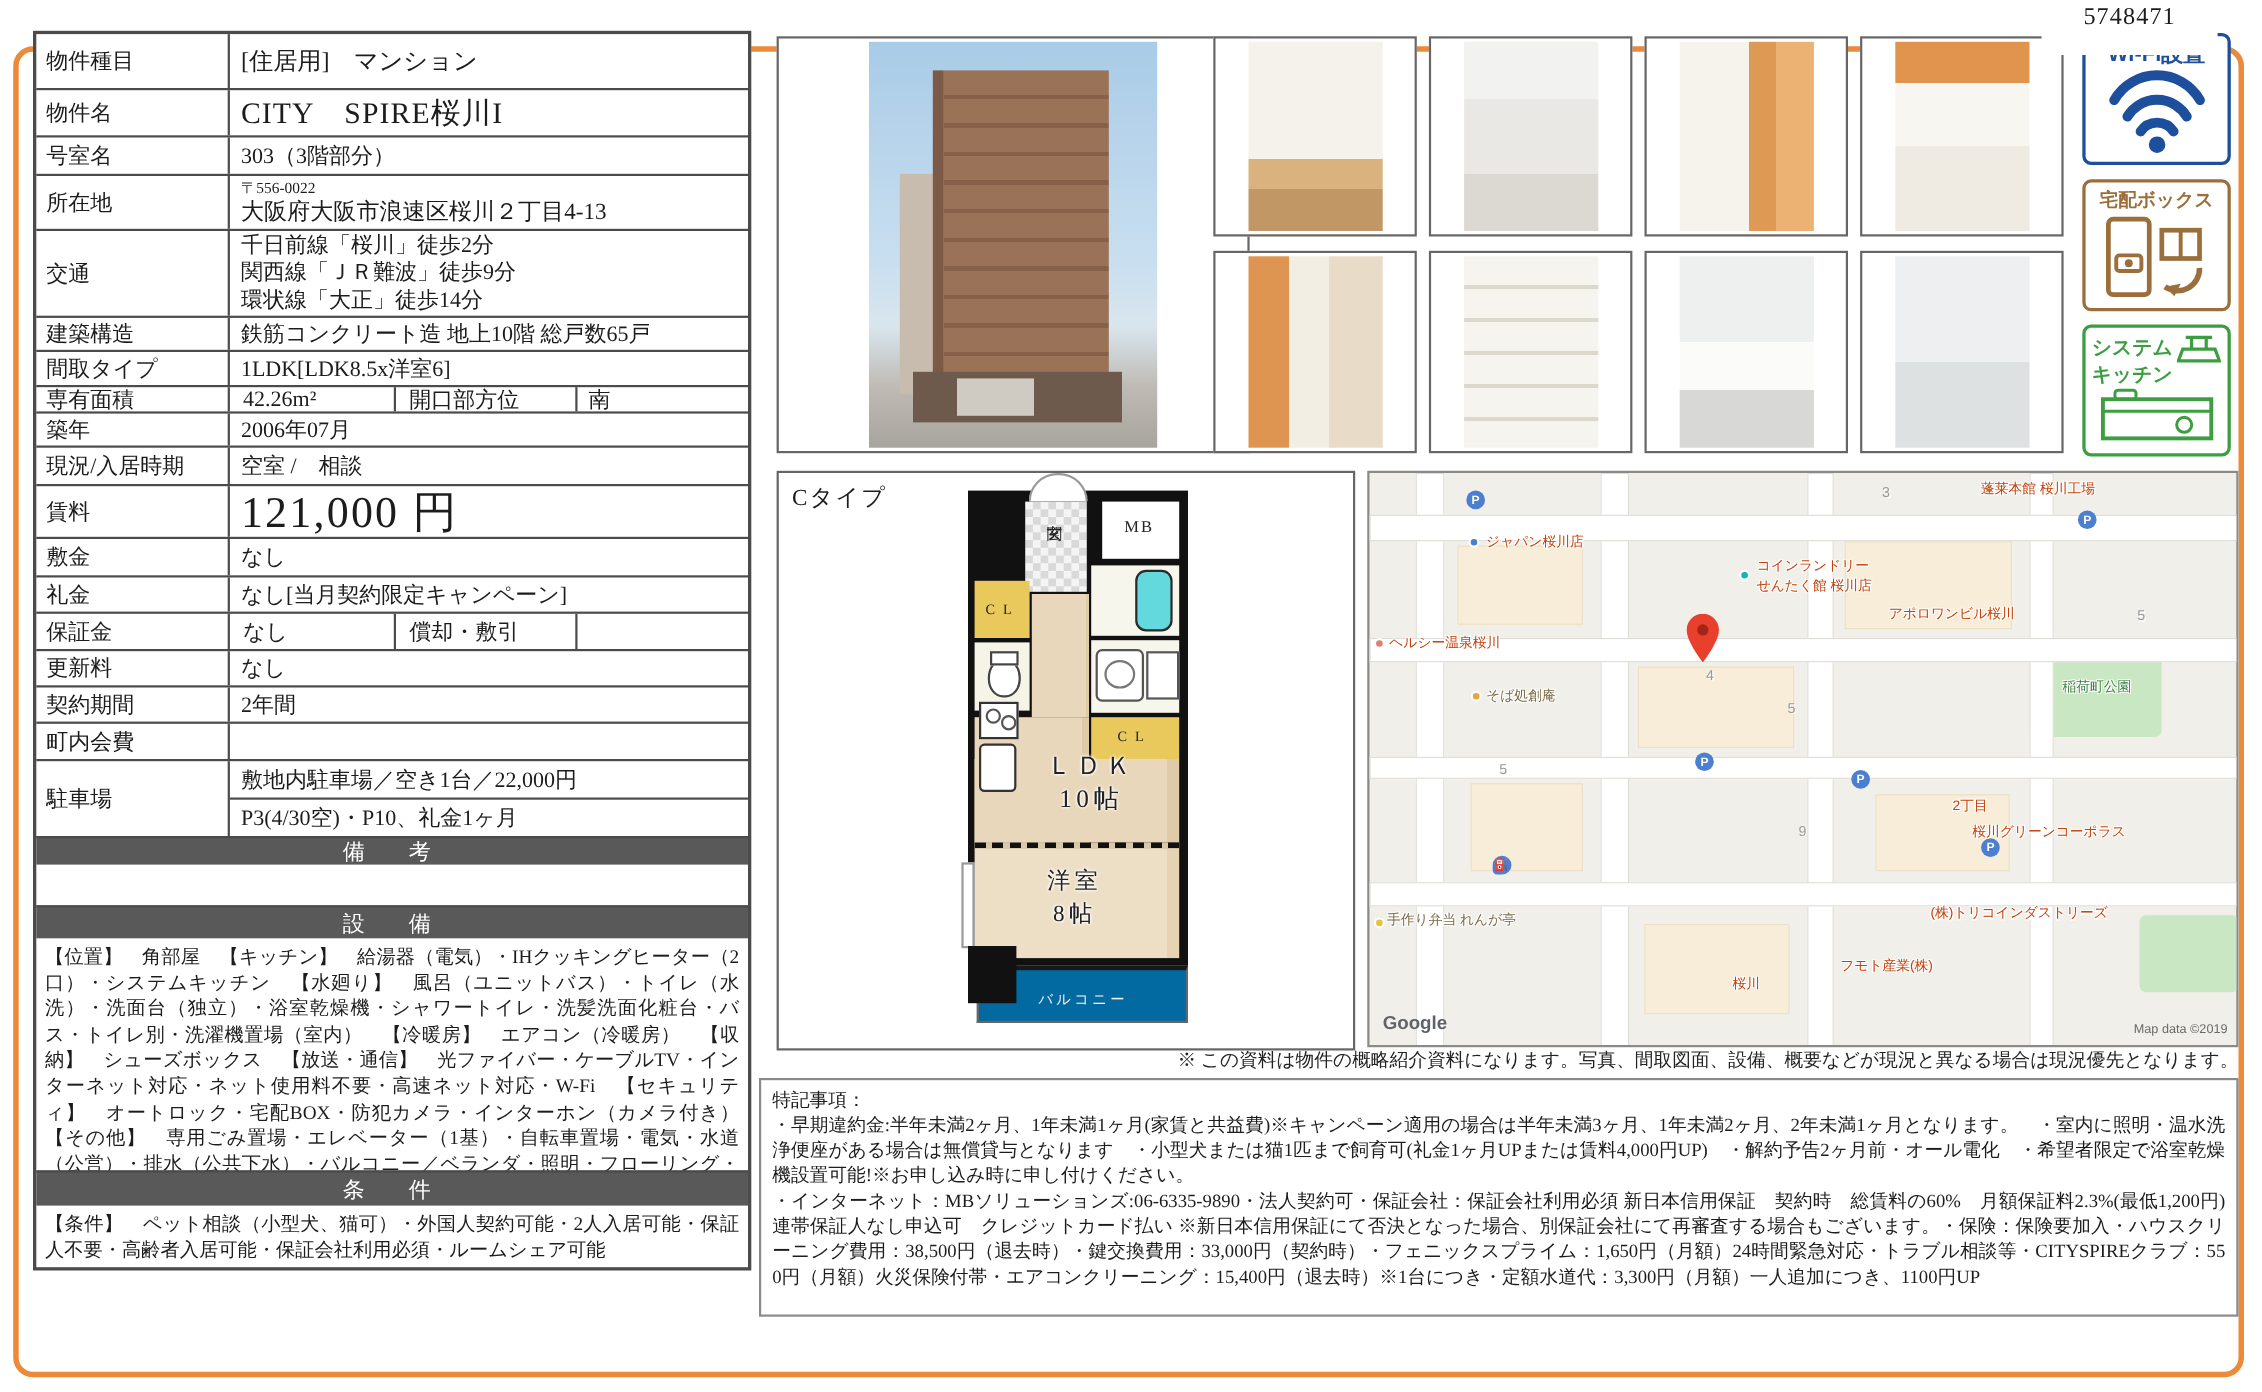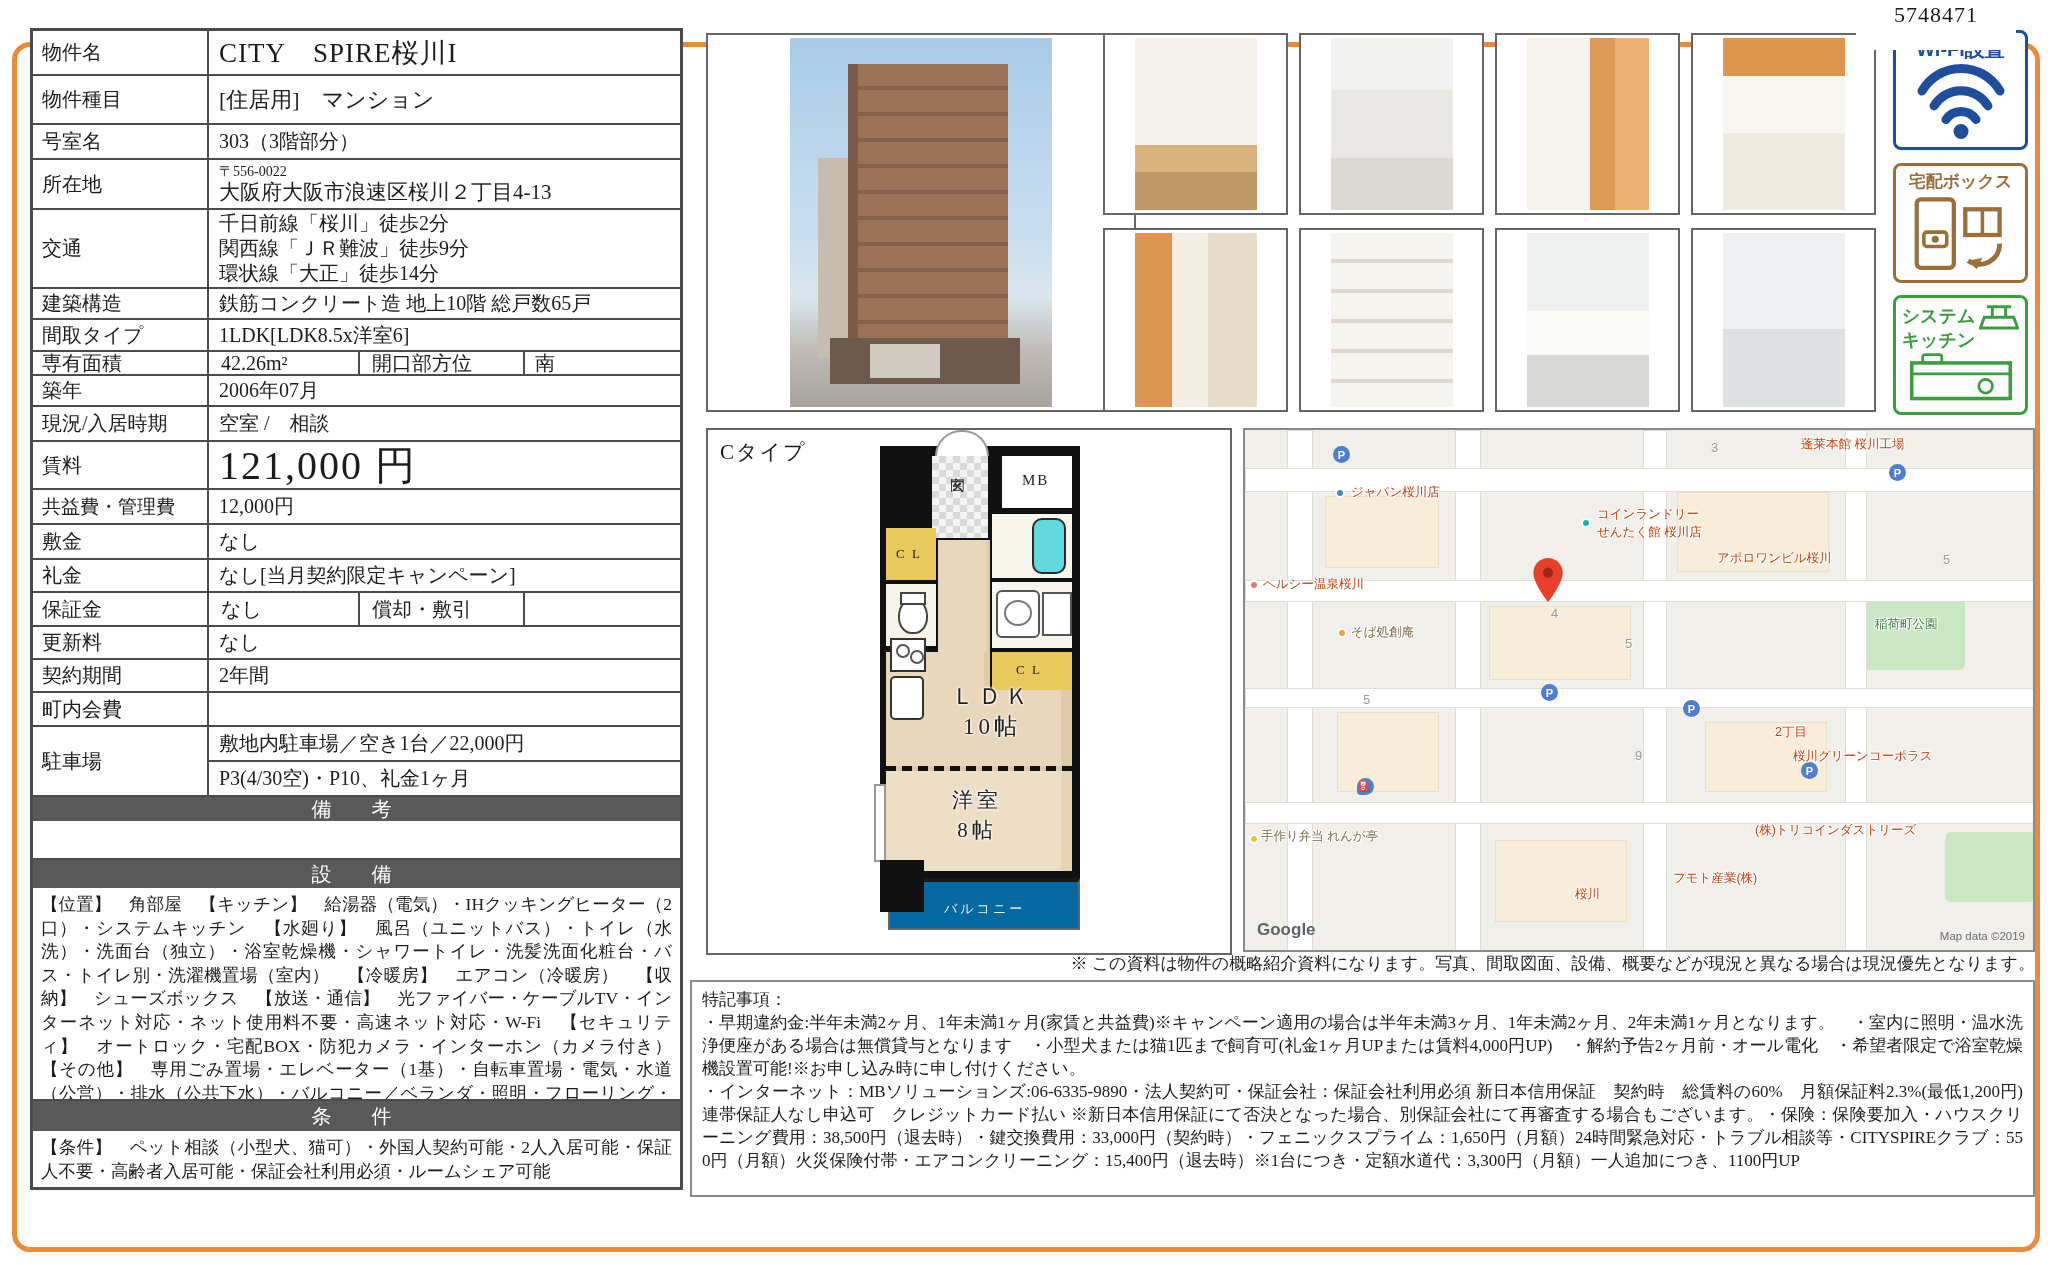--- a/index.html
+++ b/index.html
@@ -87,27 +87,27 @@
 </style>
 </head>
 <body>
 
 <div id="page">
 
   <div id="frame"></div>
   <div id="docnum">5748471</div>
 
   <div id="ptable">
+    <div class="trow" style="height:49px">
+      <div class="tlabel">物件種目</div>
+      <div class="tval" style="font-size:22px">[住居用]　マンション</div>
+    </div>
     <div class="trow" style="height:43px">
       <div class="tlabel">物件名</div>
       <div class="tval nametext">CITY　SPIRE桜川I</div>
-    </div>
-    <div class="trow" style="height:49px">
-      <div class="tlabel">物件種目</div>
-      <div class="tval" style="font-size:22px">[住居用]　マンション</div>
     </div>
     <div class="trow" style="height:35px">
       <div class="tlabel">号室名</div>
       <div class="tval">303（3階部分）</div>
     </div>
     <div class="trow" style="height:50px">
       <div class="tlabel">所在地</div>
       <div class="tval" style="flex-direction:column;align-items:flex-start;justify-content:center">
         <span style="font-size:14px;line-height:16px">〒556-0022</span>
         <span style="font-size:21px;line-height:24px">大阪府大阪市浪速区桜川２丁目4-13</span>
@@ -139,24 +139,20 @@
       <div class="tlabel">築年</div>
       <div class="tval">2006年07月</div>
     </div>
     <div class="trow" style="height:35px">
       <div class="tlabel">現況/入居時期</div>
       <div class="tval">空室 /　相談</div>
     </div>
     <div class="trow" style="height:48px">
       <div class="tlabel">賃料</div>
       <div class="tval bigtext">121,000 円</div>
-    </div>
-    <div class="trow" style="height:35px">
-      <div class="tlabel" style="font-size:19px">共益費・管理費</div>
-      <div class="tval">12,000円</div>
     </div>
     <div class="trow" style="height:35px">
       <div class="tlabel">敷金</div>
       <div class="tval">なし</div>
     </div>
     <div class="trow" style="height:33px">
       <div class="tlabel">礼金</div>
       <div class="tval">なし[当月契約限定キャンペーン]</div>
     </div>
     <div class="trow" style="height:34px">

